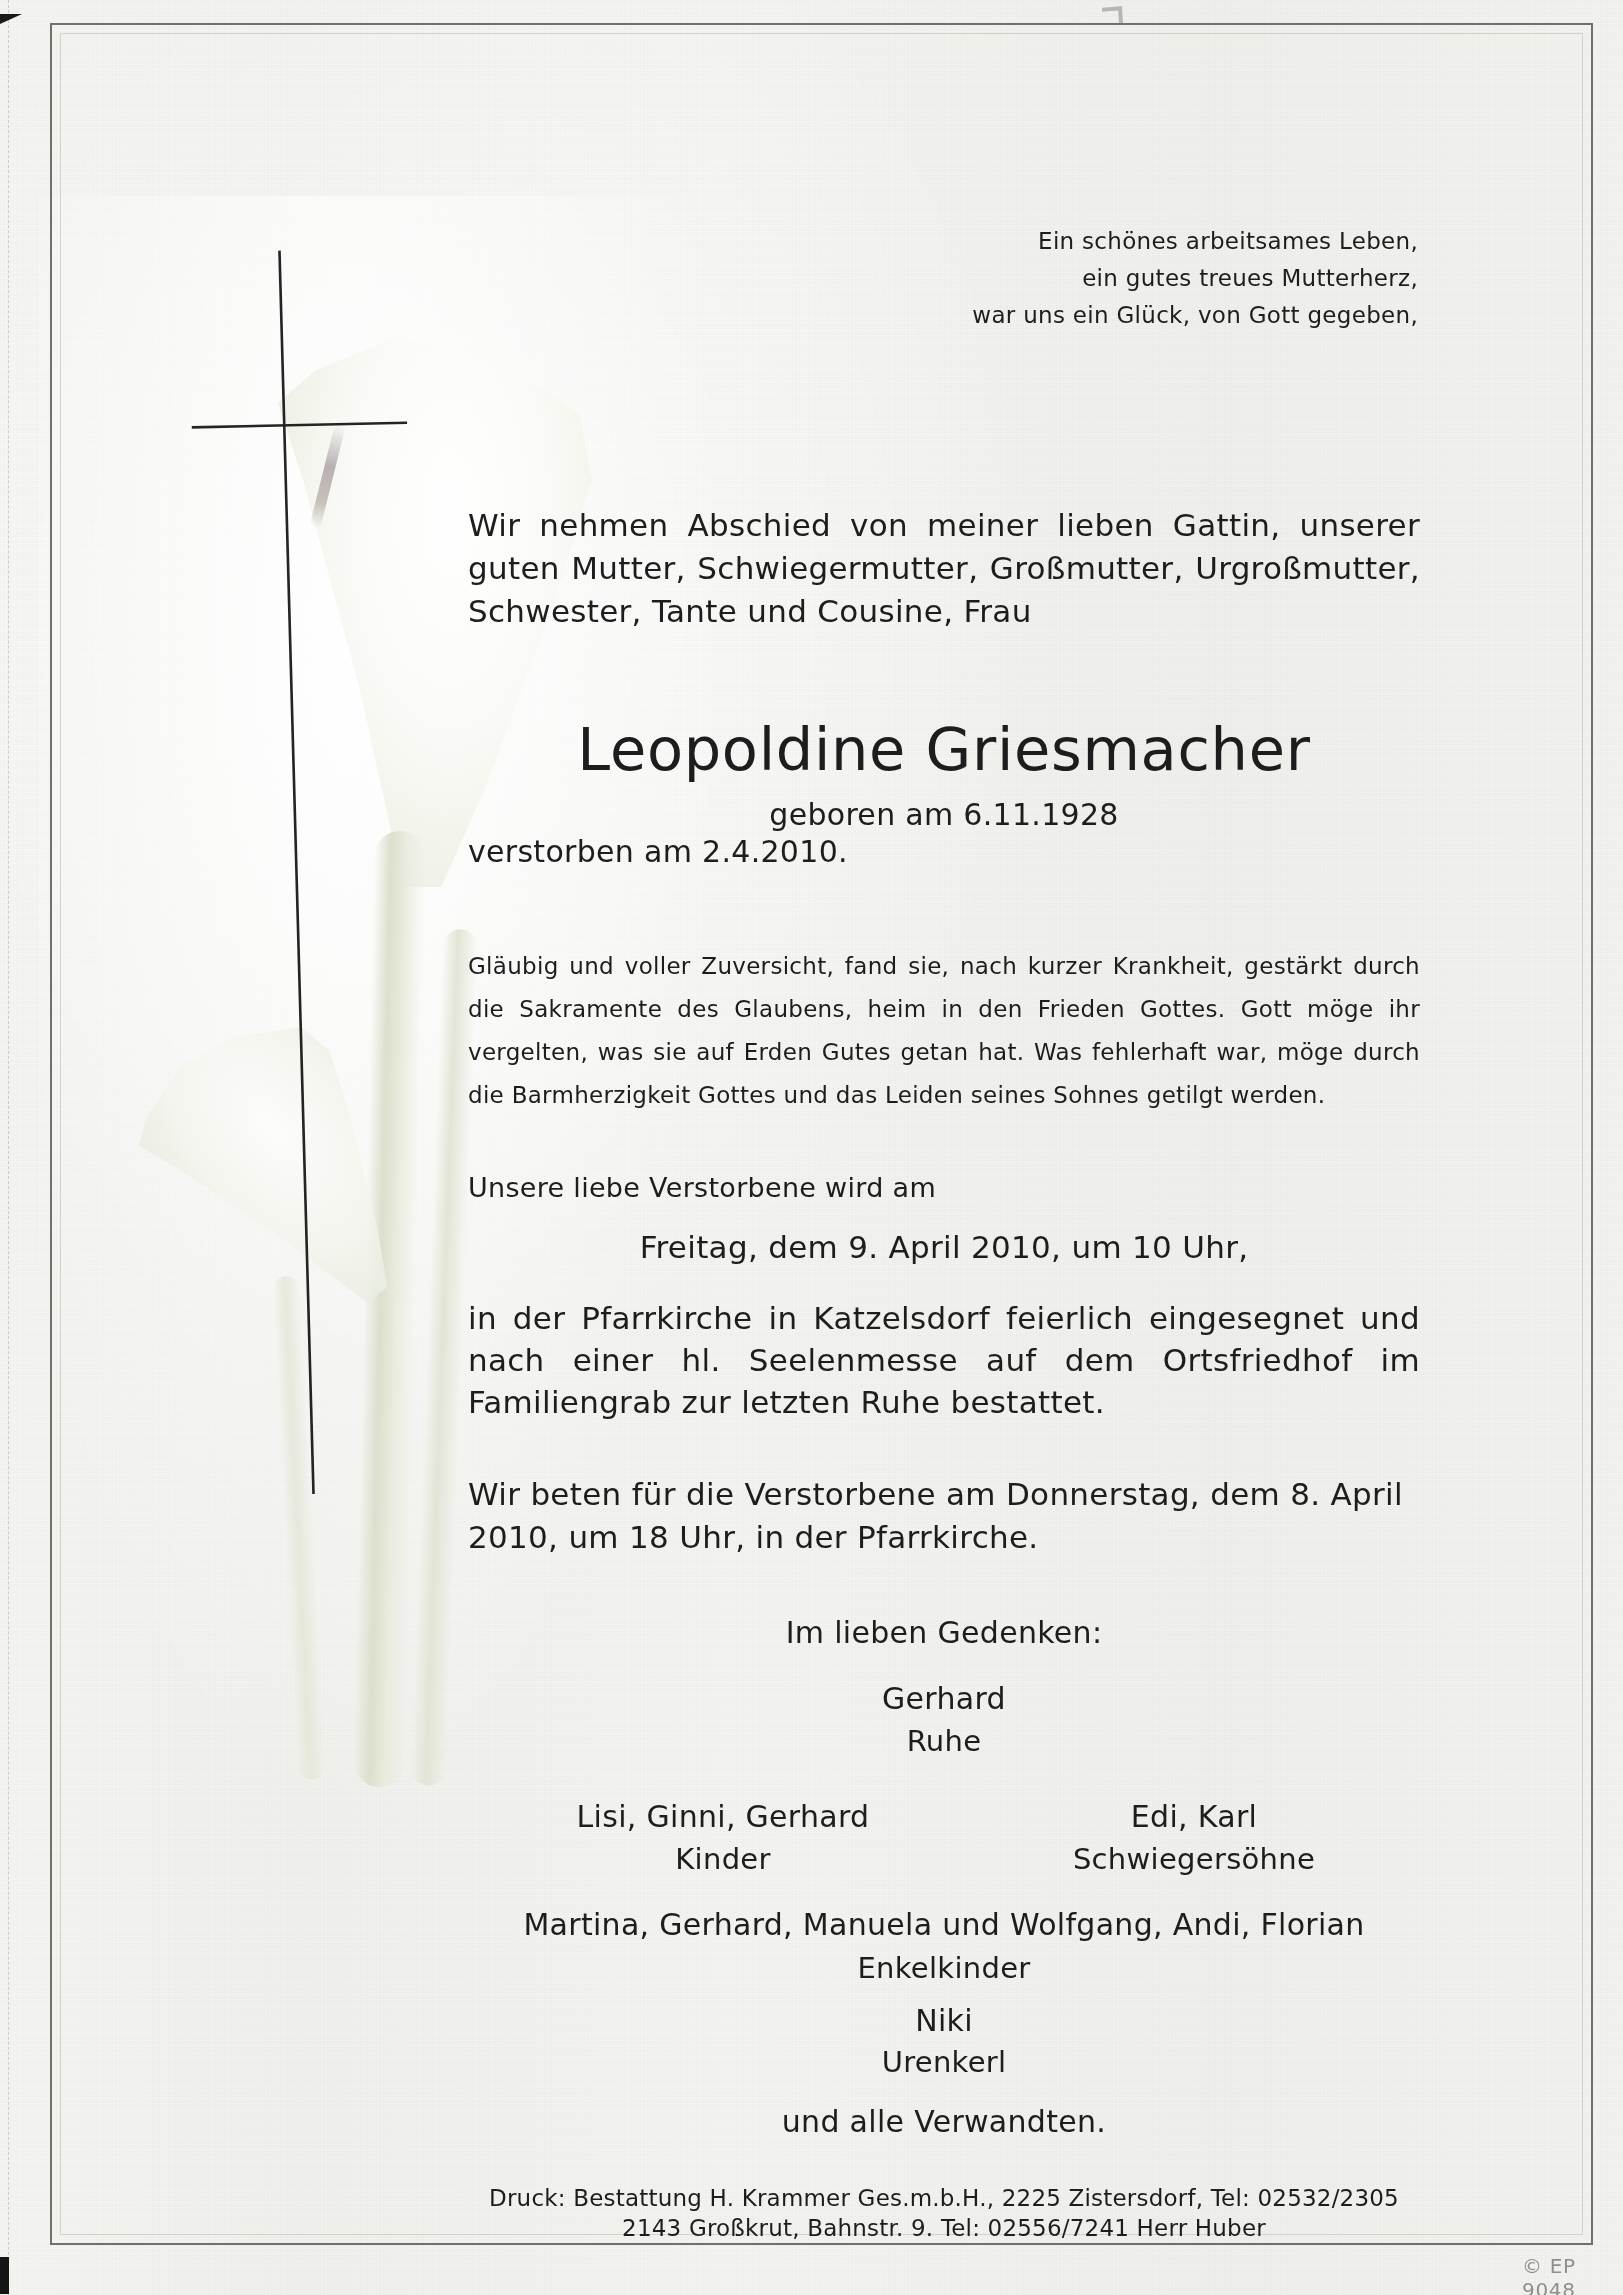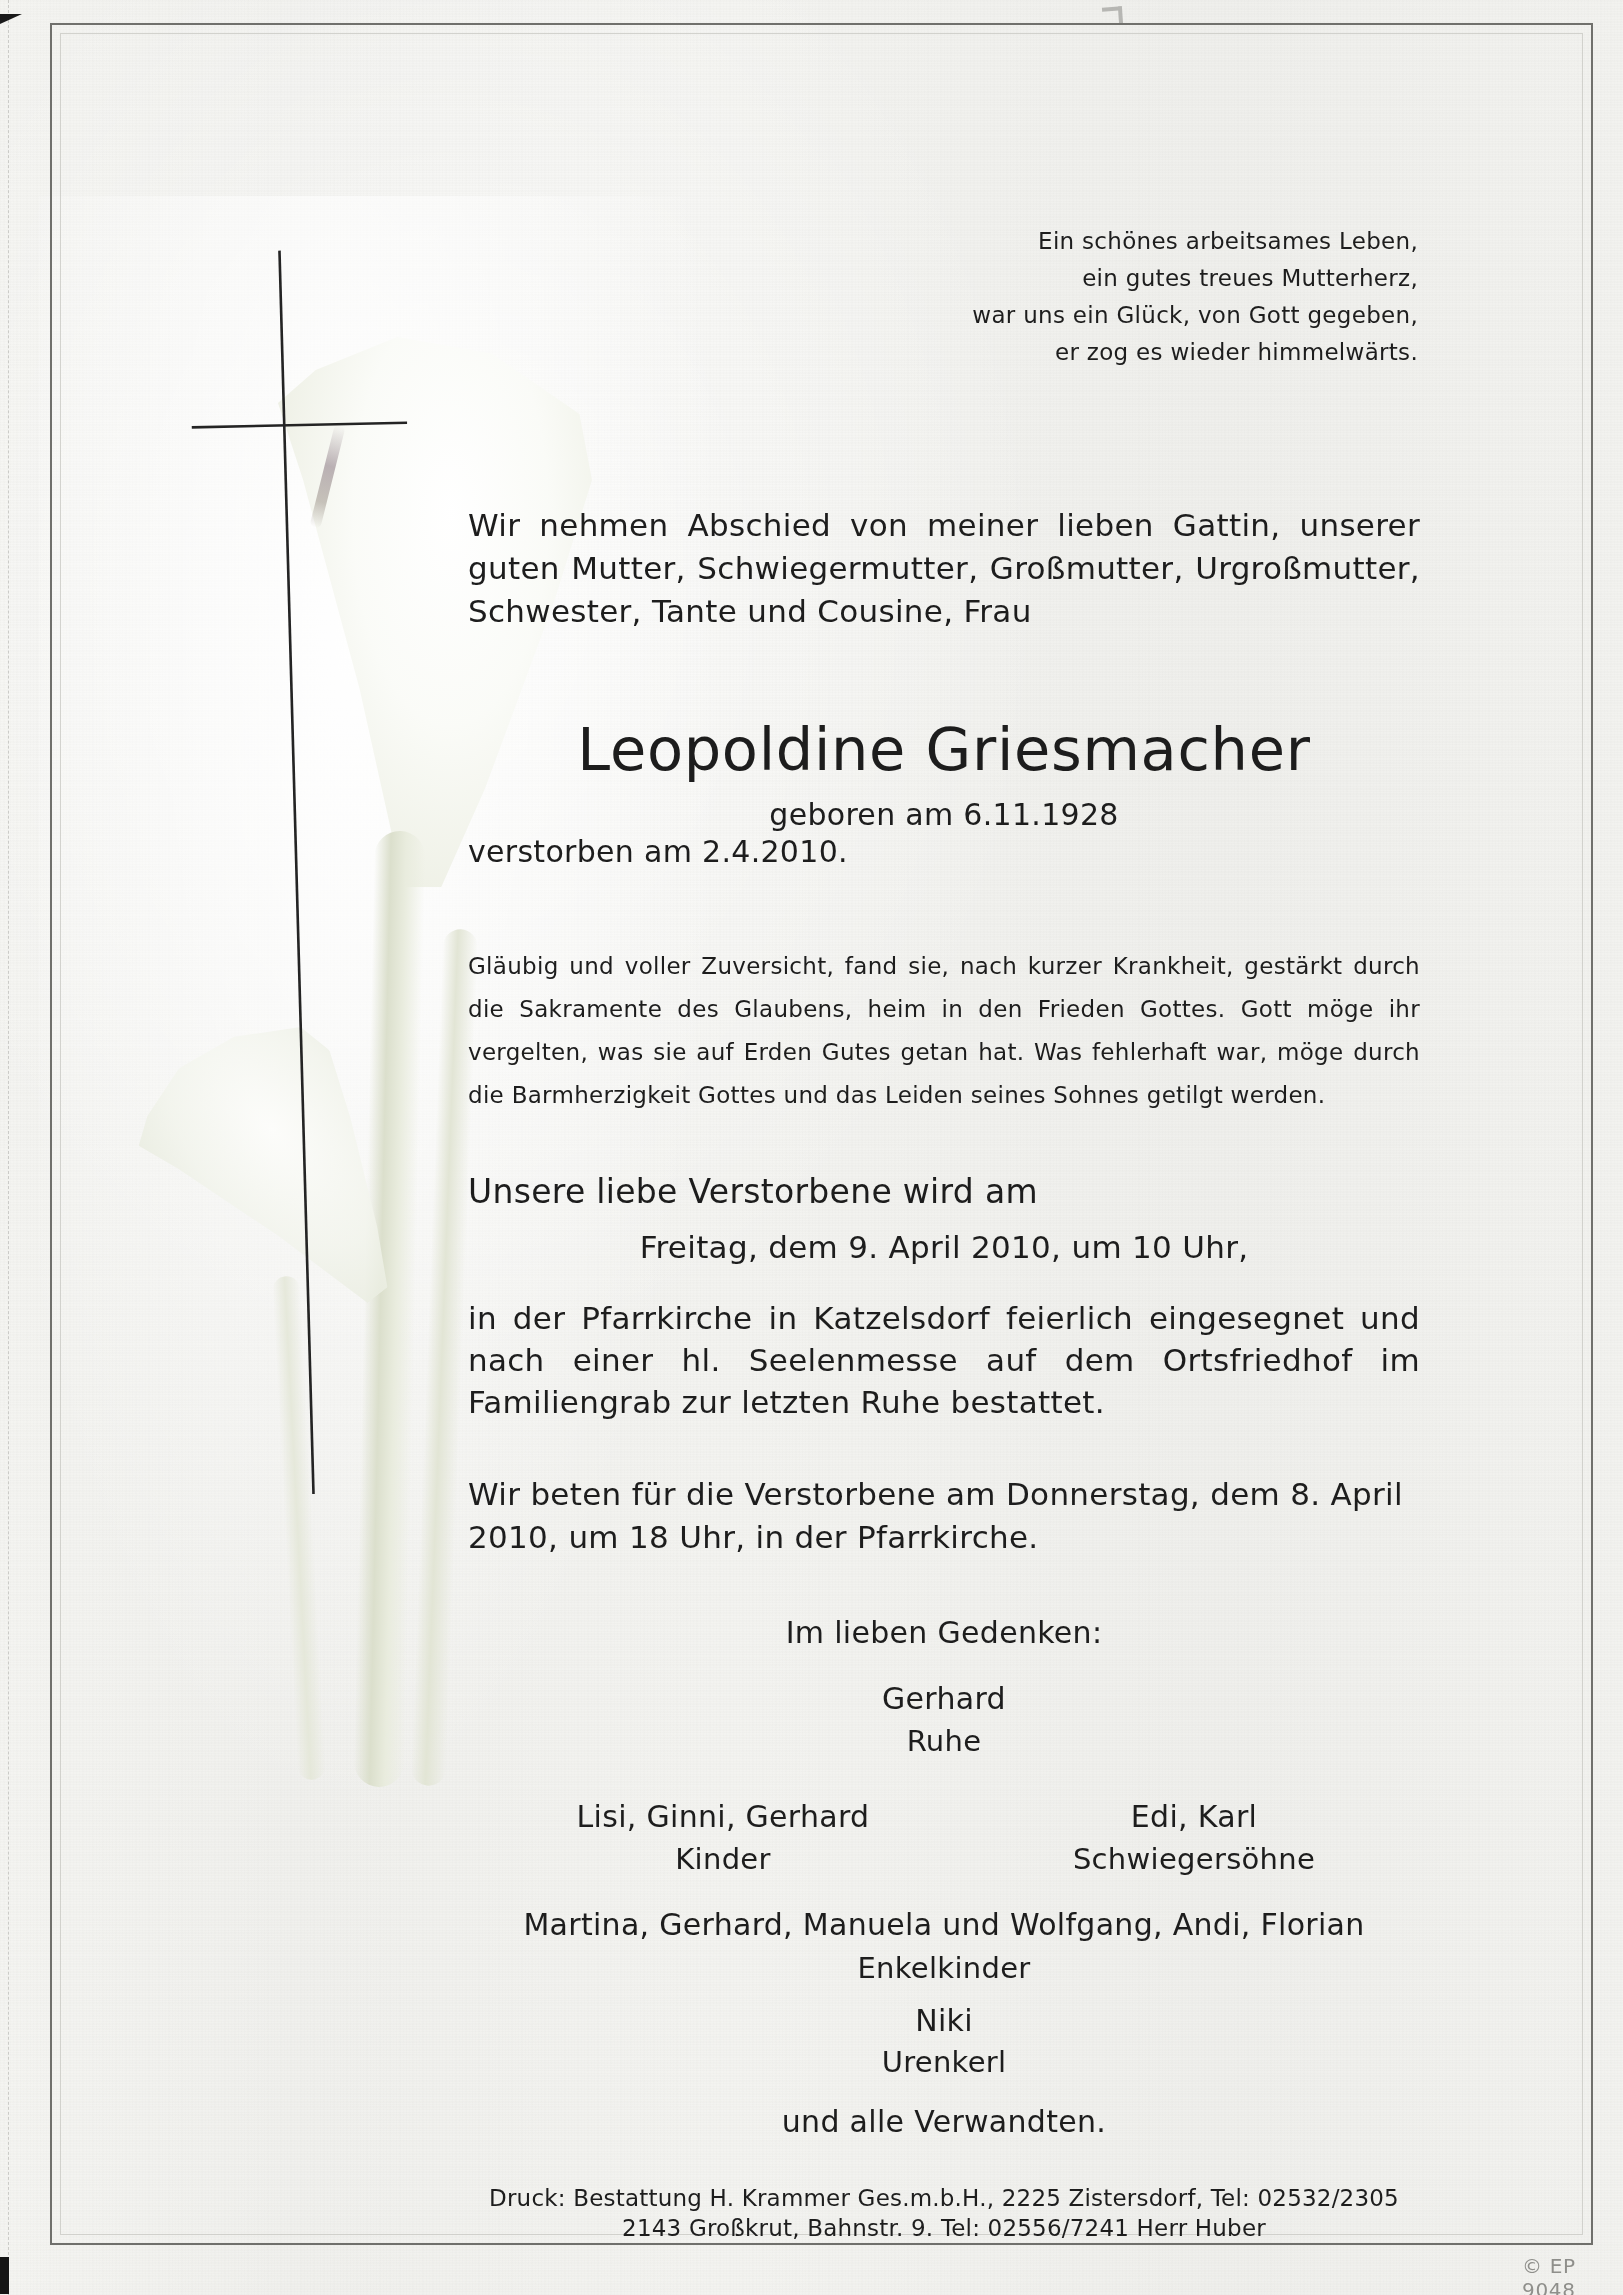--- a/index.html
+++ b/index.html
@@ -68,21 +68,21 @@
     transform:rotate(-3deg);opacity:.9;}
   .cross-svg{position:absolute;left:0;top:0;}
   
   .txt{position:absolute;letter-spacing:0.3px;}
   .poem{right:205px;top:223px;width:641px;text-align:right;font-size:23px;line-height:37px;}
   .intro{left:468px;top:504px;width:952px;font-size:31px;line-height:43px;text-align:justify;}
   .name{left:468px;top:715px;width:952px;text-align:center;font-size:59px;letter-spacing:0.7px;}
   .born{left:468px;top:797px;width:952px;text-align:center;font-size:30px;}
   .died{left:468px;top:834px;width:952px;text-align:left;font-size:30px;}
   .obit{left:468px;top:945px;width:952px;font-size:23px;line-height:43px;text-align:justify;}
-  .fun-intro{left:468px;top:1172px;width:952px;font-size:33px;}
+  .fun-intro{left:468px;top:1172px;width:952px;font-size:27px;}
   .fun-date{left:468px;top:1229px;width:952px;text-align:center;font-size:31px;}
   .fun-det{left:468px;top:1297px;width:952px;font-size:31px;line-height:42px;text-align:justify;}
   .prayer{left:468px;top:1473px;width:952px;font-size:31px;line-height:43px;}
   .gedenken{left:468px;top:1615px;width:952px;text-align:center;font-size:30px;}
   .m-names{font-size:30px;}
   .m-rel{font-size:29px;}
   .c{text-align:center;}
   .e0n{left:468px;top:1681px;width:952px;}
   .e0r{left:468px;top:1724px;width:952px;}
   .col-l{left:517px;width:412px;}
@@ -123,21 +123,20 @@
   </div>
 
   <div class="frame-outer">
     <div class="frame-inner"></div>
   </div>
 
   <div class="txt poem">
     <span style="display:block">Ein schönes arbeitsames Leben,</span>
     <span style="display:block">ein gutes treues Mutterherz,</span>
     <span style="display:block">war uns ein Glück, von Gott gegeben,</span>
-    <span style="display:block">er zog es wieder himmelwärts.</span>
   </div>
 
   <div class="txt intro">Wir nehmen Abschied von meiner lieben Gattin, unserer guten Mutter, Schwiegermutter, Großmutter, Urgroßmutter, Schwester, Tante und Cousine, Frau</div>
 
   <div class="txt name">Leopoldine Griesmacher</div>
   <div class="txt born">geboren am 6.11.1928</div>
   <div class="txt died">verstorben am 2.4.2010.</div>
 
   <div class="txt obit">Gläubig und voller Zuversicht, fand sie, nach kurzer Krankheit, gestärkt durch die Sakramente des Glaubens, heim in den Frieden Gottes. Gott möge ihr vergelten, was sie auf Erden Gutes getan hat. Was fehlerhaft war, möge durch die Barmherzigkeit Gottes und das Leiden seines Sohnes getilgt werden.</div>
 

